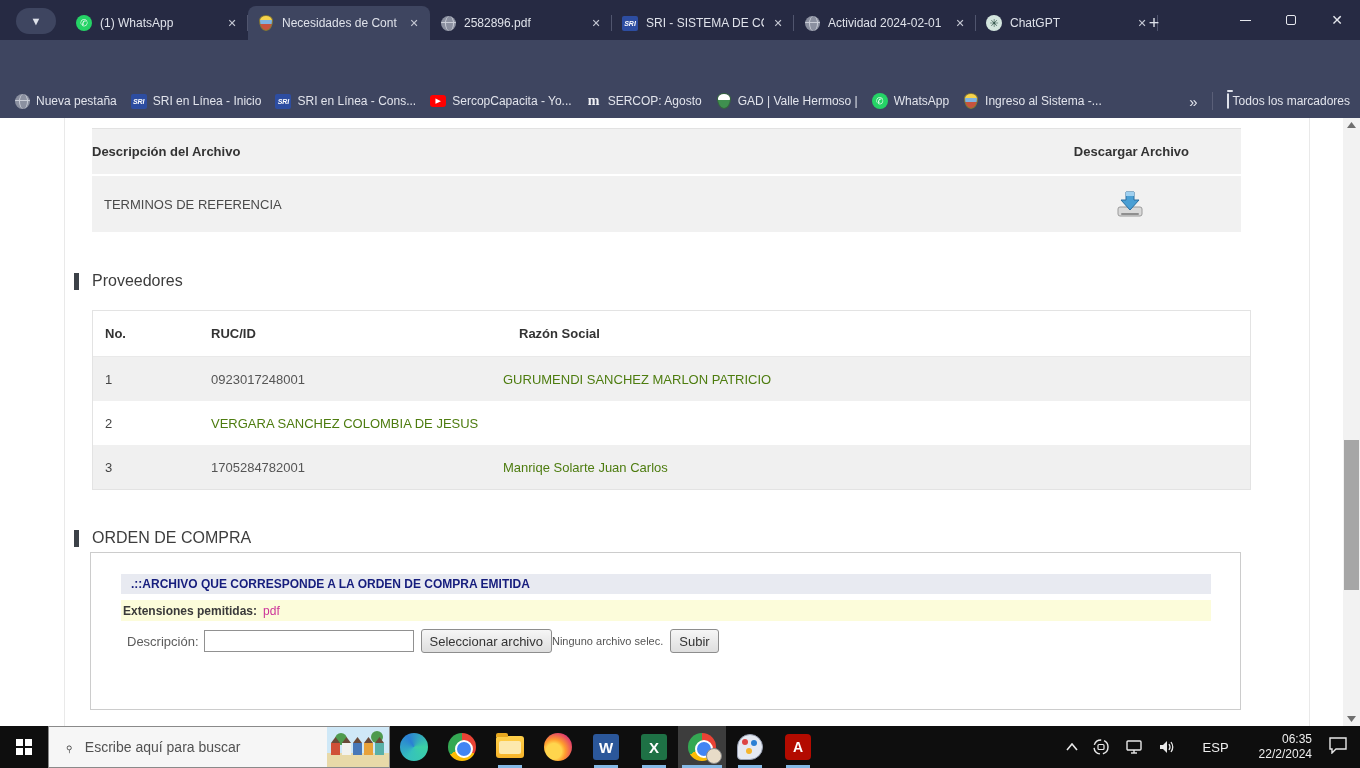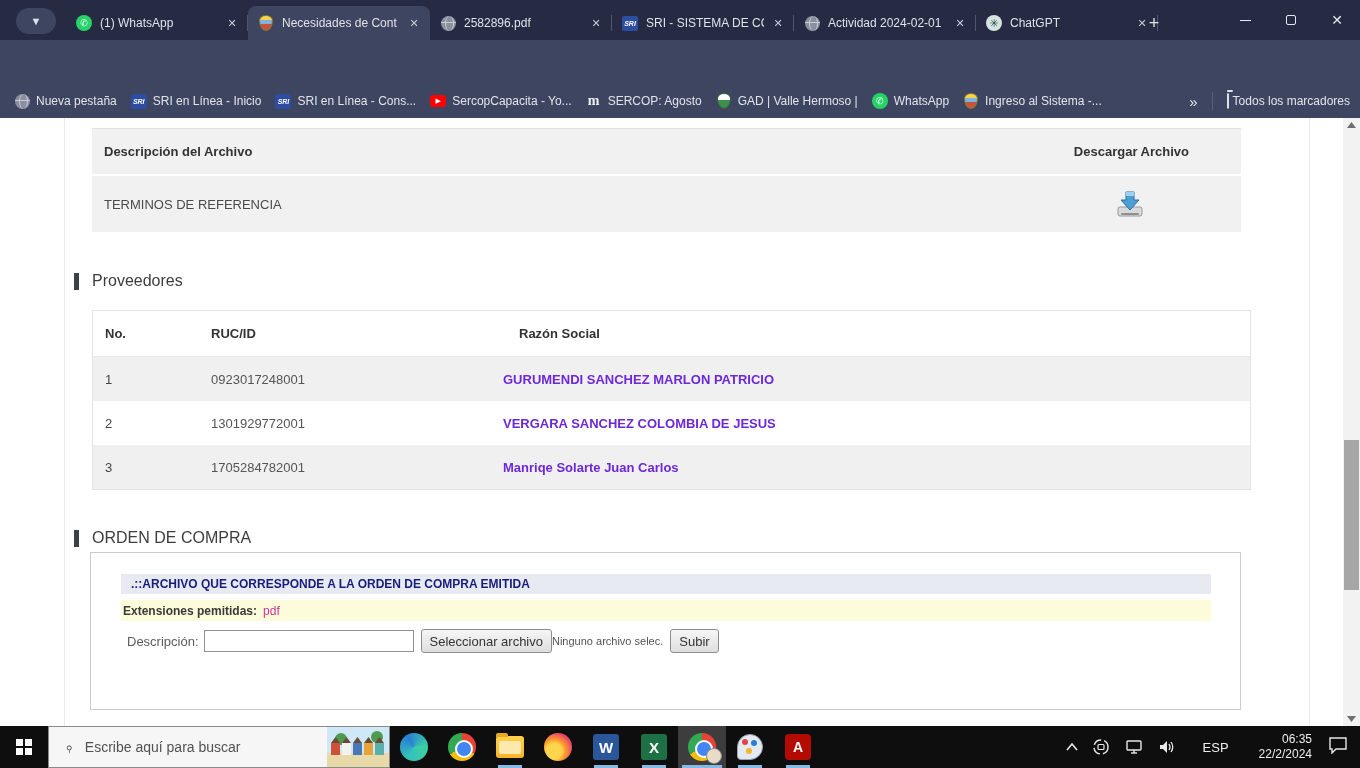--- a/index.html
+++ b/index.html
@@ -80,42 +80,42 @@
   #scrollbar { position:absolute; right:0; top:0; width:17px; height:608px; background:#f2f2f2; }
   .sb-arrow { position:absolute; left:0; width:17px; height:14px; display:flex; align-items:center;
     justify-content:center; }
   .sb-arrow svg { display:block; }
   #sb-thumb { position:absolute; left:1px; top:322px; width:15px; height:150px; background:#a6a6a6; }
 
   
   #file-table { position:absolute; left:92px; top:10px; width:1149px; }
   .ft-head { height:46px; background:#f1f1f1; border-top:1px solid #e2e2e2; position:relative;
     display:flex; align-items:center; }
-  .ft-head .c1 { font-size:13px; font-weight:bold; color:#333; padding-left:12px; }
+  .ft-head .c1 { font-size:13px; font-weight:bold; color:#333; }
   .ft-head .c2 { position:absolute; right:52px; font-size:13px; font-weight:bold; color:#333; }
   .ft-row { margin-top:2px; height:56px; background:#f1f1f1; position:relative; display:flex; align-items:center; }
   .ft-row .c1 { font-size:13px; color:#4a4a4a; padding-left:12px; }
   .ft-row .dl { position:absolute; right:95px; top:13px; width:32px; height:30px; }
 
   
   .section-h { position:absolute; display:flex; align-items:center; }
   .section-bar { width:5px; height:17px; background:#3c4148; margin-right:13px; }
   .section-title { font-size:16px; color:#3d3d3d; }
 
   
   #prov-table { position:absolute; left:92px; top:192px; width:1159px; border:1px solid #e3e3e3; }
   .pt-row { display:flex; align-items:center; height:44px; font-size:13px; }
   .pt-row.head { height:46px; background:#fff; font-weight:bold; color:#333; border-bottom:1px solid #e9e9e9; }
   .pt-row.odd { background:#f0f0f0; }
   .pt-row.even { background:#fff; }
   .pt-c1 { width:118px; padding-left:12px; color:#444; }
   .pt-c2 { width:292px; color:#555; }
   .pt-c3 { flex:1; }
   .pt-row.head .pt-c1, .pt-row.head .pt-c2 { color:#333; }
-  .prov-name { font-weight:bold; color:#6d28d9; }
+  .prov-name { font-weight:normal; color:#4d7c0f; }
 
   
   #orden-box { position:absolute; left:90px; top:434px; width:1151px; height:158px;
     border:1px solid #ccc; background:#fff; }
   .strip1 { position:absolute; left:30px; top:21px; width:1090px; height:20px; background:#e8eaf1;
     display:flex; align-items:center; }
   .strip1 span { font-size:12px; font-weight:bold; color:#161d7d; padding-left:10px; }
   .strip2 { position:absolute; left:30px; top:47px; width:1090px; height:21px; background:#fcfcda;
     display:flex; align-items:center; font-size:12px; }
   .strip2 .lbl { font-weight:bold; color:#3a3a3a; padding-left:2px; }
@@ -355,21 +355,20 @@
       <span class="pt-c2">RUC/ID</span>
       <span class="pt-c3" style="font-weight:bold; color:#333;padding-left:16px;">Razón Social</span>
     </div>
     <div class="pt-row odd">
       <span class="pt-c1">1</span>
       <span class="pt-c2">0923017248001</span>
       <span class="pt-c3 prov-name">GURUMENDI SANCHEZ MARLON PATRICIO</span>
     </div>
     <div class="pt-row even">
       <span class="pt-c1">2</span>
-      <span class="pt-c2">1301929772001</span>
       <span class="pt-c3 prov-name">VERGARA SANCHEZ COLOMBIA DE JESUS</span>
     </div>
     <div class="pt-row odd">
       <span class="pt-c1">3</span>
       <span class="pt-c2">1705284782001</span>
       <span class="pt-c3 prov-name">Manriqe Solarte Juan Carlos</span>
     </div>
   </div>
 
   <div class="section-h" style="left:74px; top:411px;">

